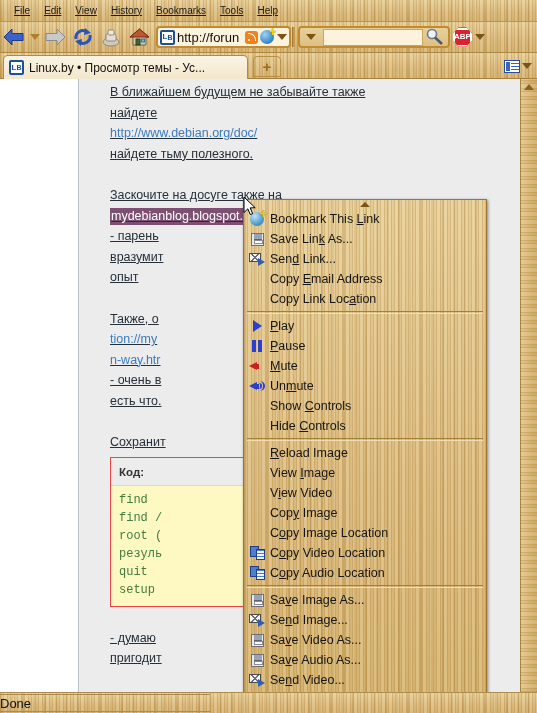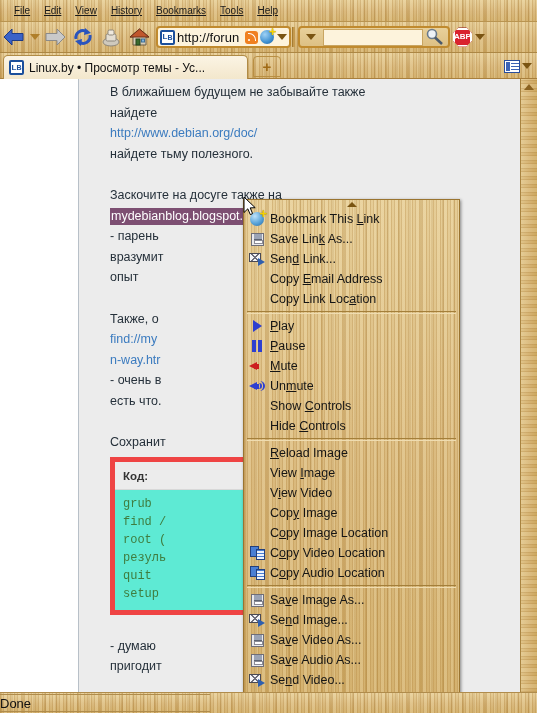--- a/index.html
+++ b/index.html
@@ -180,31 +180,31 @@
   }
   #page-pad {
     position: absolute; left: 78px; top: 0; right: 0; bottom: 0;
     background: #ececec; border-left: 1px solid #b8c0c8;
     border-right: 1px solid #b8c0c8;
   }
   #post {
     position: absolute; left: 110px; top: 3px; width: 340px;
     font-size: 12.5px; color: #25303a; line-height: 20.6px;
   }
-  #post .ln { white-space: nowrap; }
+  #post .ln { white-space: nowrap; text-decoration: underline; }
   #post a.link { color: #3b7bbf; text-decoration: none; }
   #post .sel {
     background: #7d4f72; color: #ffffff; padding: 1px 1px 2px 1px;
   }
   .blank { height: 20.6px; }
 
   
   #codebox {
-    margin-top: 4px; width: 258px; background: #5eead4;
-    border: 5px solid #ef4444; box-sizing: border-box;
+    margin-top: 4px; width: 258px; background: #fef9c3;
+    border: 1px solid #ef4444; box-sizing: border-box;
   }
   #code-head {
     font-size: 11.5px; font-weight: bold; color: #333;
     padding: 4px 8px 3px 8px; background: #ececec;
     border-bottom: 1px solid #d8d8d8;
   }
   #code-body {
     padding: 5px 8px 7px 8px; font-family: "Liberation Mono", monospace;
     font-size: 12px; color: #3f7d3f; line-height: 18px;
   }
@@ -231,21 +231,21 @@
     display: flex; align-items: center;
   }
   #status-text {
     font-size: 13px; color: #111; 
     border: 1px solid #b08c4c; border-left: none; border-right: none;
     height: 18px; line-height: 17px; min-width: 210px; box-sizing: border-box;
   }
 
   
   #ctxmenu {
-    position: absolute; left: 243px; top: 199px; width: 217px; height: 514px;
+    position: absolute; left: 243px; top: 199px; width: 244px; height: 514px;
     border: 1px solid #9a7430; box-sizing: border-box;
     box-shadow: 1px 1px 3px rgba(0,0,0,0.45);
     overflow: hidden;
   }
   #ctx-scroll-up {
     height: 9px; display: flex; align-items: center; justify-content: center;
   }
   .tri-up-tiny {
     width: 0; height: 0; border-left: 5px solid transparent;
     border-right: 5px solid transparent; border-bottom: 5px solid #7a5412;
@@ -452,31 +452,31 @@
       <div class="ln"><a class="link">http://www.debian.org/doc/</a></div>
       <div class="ln">найдете тьму полезного.</div>
       <div class="blank"></div>
       <div class="ln">Заскочите на досуге также на</div>
       <div class="ln"><span class="sel">mydebianblog.blogspot.com</span></div>
       <div class="ln">- парень</div>
       <div class="ln">вразумит</div>
       <div class="ln">опыт</div>
       <div class="blank"></div>
       <div class="ln">Также, о</div>
-      <div class="ln"><a class="link">find://my</a></div>
+      <div class="ln"><a class="link">tion://my</a></div>
       <div class="ln"><a class="link">n-way.htr</a></div>
       <div class="ln">- очень в</div>
       <div class="ln">есть что.</div>
       <div class="blank"></div>
       <div class="ln">Сохранит</div>
 
       <div id="codebox">
         <div id="code-head">Код:</div>
         <div id="code-body">
-          <div>grub</div>
+          <div>find</div>
           <div>find /</div>
           <div>root (</div>
           <div>резуль</div>
           <div>quit</div>
           <div>setup</div>
         </div>
       </div>
 
       <div class="blank"></div>
       <div class="ln">- думаю</div>

